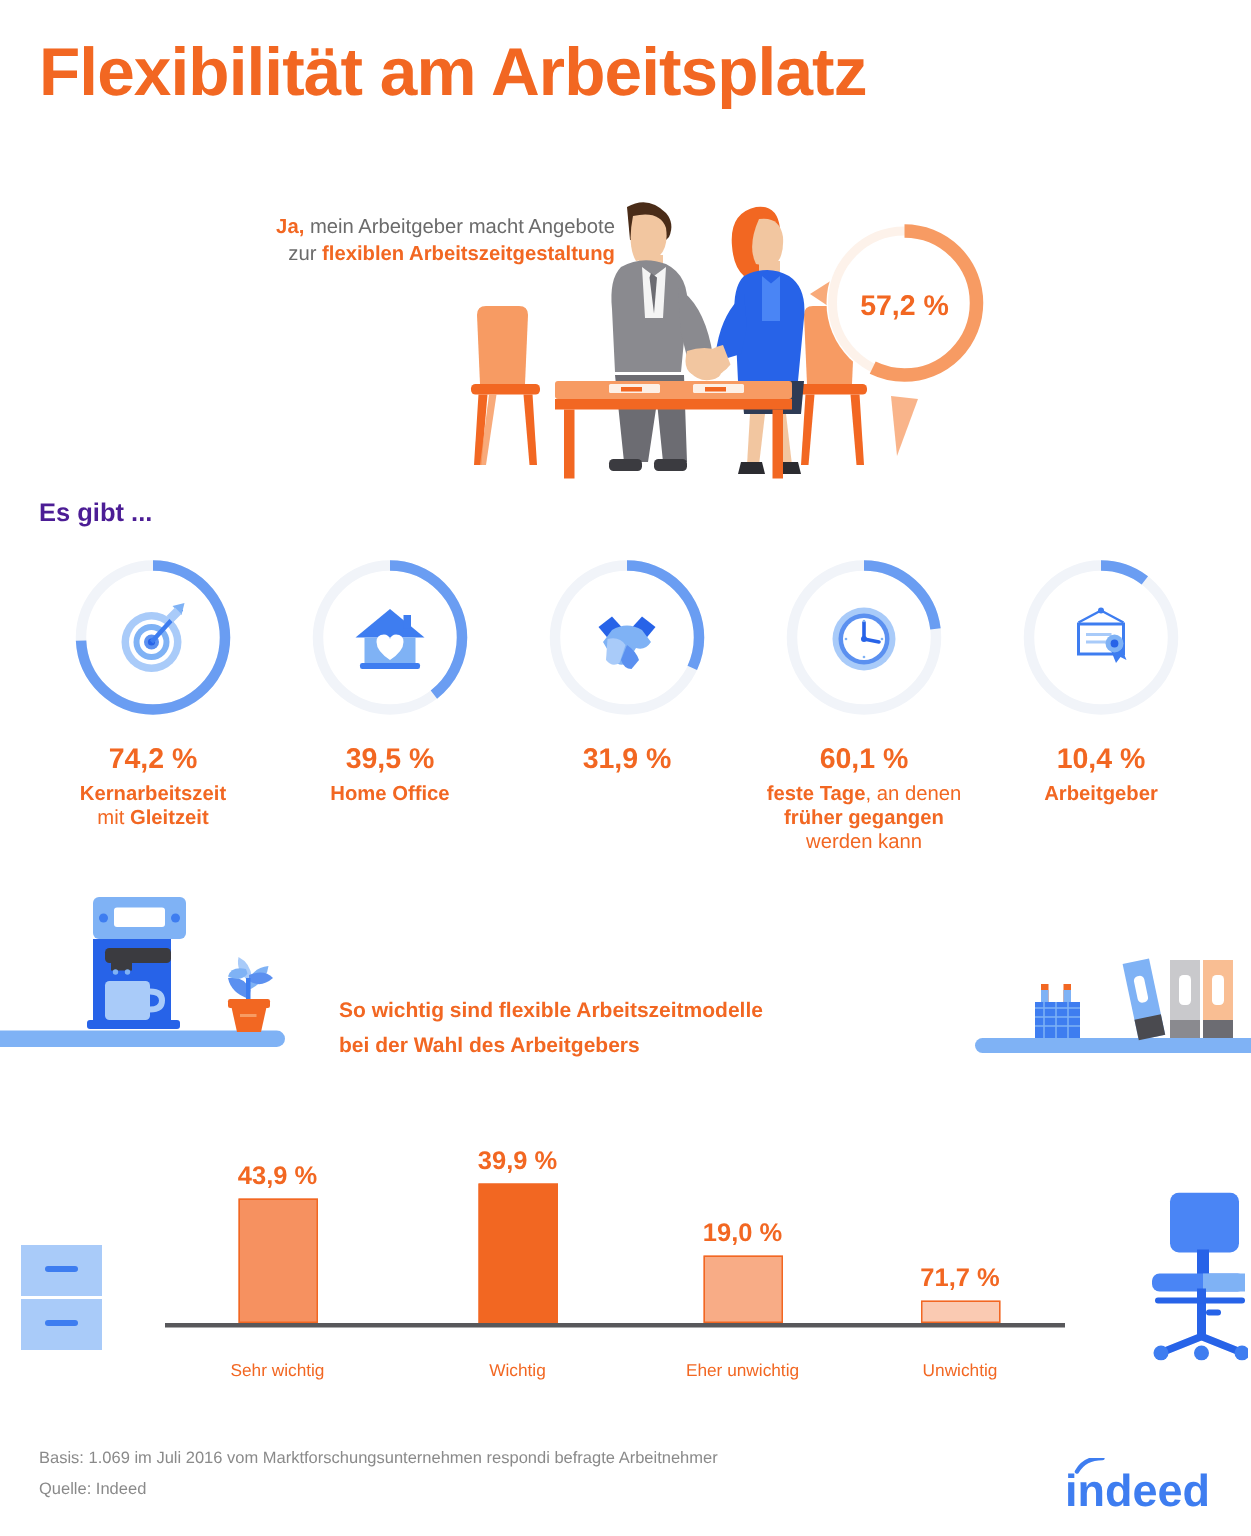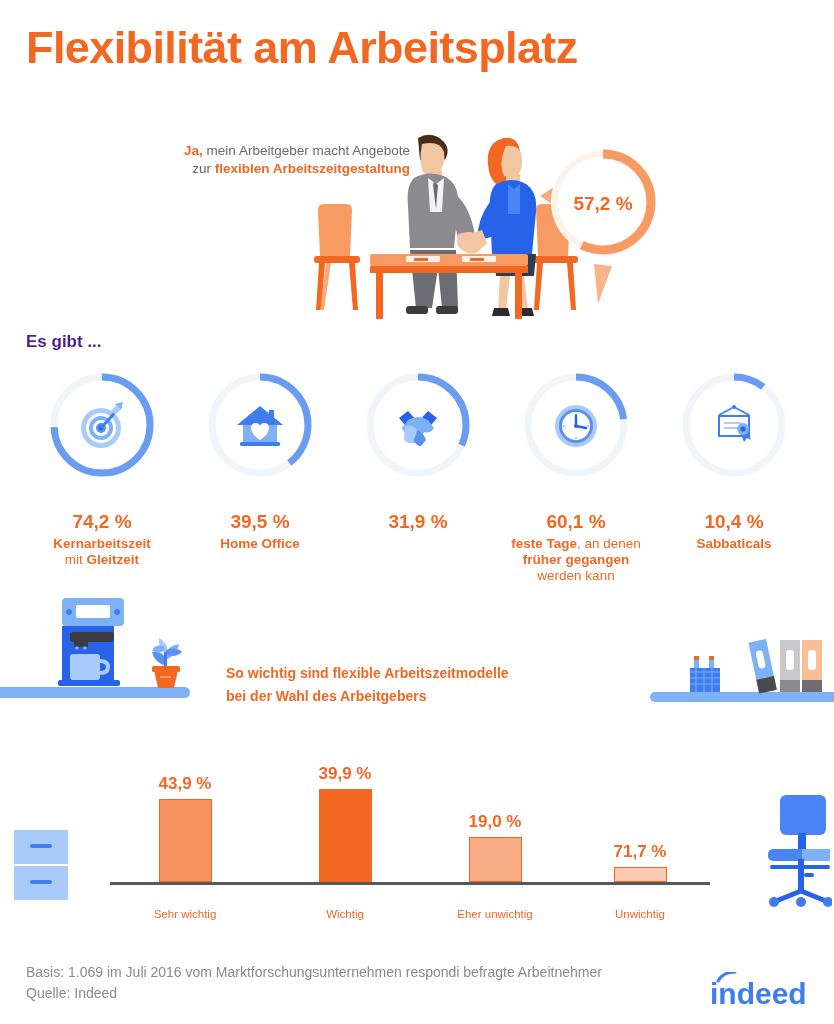--- a/index.html
+++ b/index.html
@@ -37,21 +37,21 @@
   }
   .ring-row { position:absolute; left:0; top:370px; width:834px; height:230px; }
   .ring-cell { position:absolute; top:0; width:160px; text-align:center; }
   .ring-wrap { position:relative; width:110px; height:110px; margin:0 auto; }
   .ring-svg { position:absolute; left:0; top:0; }
   .ring-icon {
     position:absolute; left:50%; top:50%; transform:translate(-50%,-50%);
     width:54px; height:54px;
   }
   .ring-pct {
-    margin-top:31px; font-size:19px; font-weight:700; color:#F26722;
+    margin-top:16px; font-size:19px; font-weight:700; color:#F26722;
     white-space:nowrap;
   }
   .ring-label {
     margin-top:3px; font-size:13.5px; line-height:16px; color:#F26722; font-weight:700;
     padding:0 4px;
   }
   .ring-label .thin { font-weight:400; }
 
   
   .shelf-left { position:absolute; left:0; top:687px; width:190px; height:11px;
@@ -80,21 +80,21 @@
   .bar-cat {
     position:absolute; bottom:0; width:150px; text-align:center;
     font-size:11.5px; color:#F26722;
   }
   .chair { position:absolute; left:760px; top:795px; width:72px; height:112px; }
   .cabinet { position:absolute; left:14px; top:830px; width:54px; height:72px; }
 
   
   .footer {
     position:absolute; left:26px; top:962px;
-    font-size:14px; line-height:21px; color:#8a8a8a;
+    font-size:11px; line-height:21px; color:#8a8a8a;
   }
   .logo { position:absolute; left:706px; top:972px; width:112px; height:38px; }
 </style>
 </head>
 <body>
 
 <div class="page">
 
   <div class="title">Flexibilität am Arbeitsplatz</div>
 
@@ -276,21 +276,21 @@
           <rect x="11" y="17" width="32" height="22" fill="#3E7DF0"></rect>
           <rect x="13" y="19" width="28" height="18" fill="#ffffff"></rect>
           <rect x="17" y="24" width="17" height="2" fill="#A9CBF9"></rect>
           <rect x="17" y="29" width="17" height="2" fill="#A9CBF9"></rect>
           <path d="M33 34 l4 10 l3 -4 l4 2 l-5 -12z" fill="#3E7DF0"></path>
           <circle cx="36" cy="31" r="6" fill="#7FB2F5"></circle>
           <circle cx="36" cy="31" r="2.6" fill="#2763E8"></circle>
         </svg>
       </div>
       <div class="ring-pct">10,4 %</div>
-      <div class="ring-label">Sabbaticals</div>
+      <div class="ring-label">Arbeitgeber</div>
     </div>
   </div>
 
   <div class="shelf-left"></div>
   <div class="shelf-right"></div>
 
   <svg class="coffee" viewBox="0 0 110 95">
     <rect x="48" y="2" width="62" height="28" rx="4" fill="#7FB2F5"></rect>
     <rect x="62" y="9" width="34" height="13" rx="2" fill="#ffffff"></rect>
     <circle cx="55" cy="16" r="3" fill="#3E7DF0"></circle>

